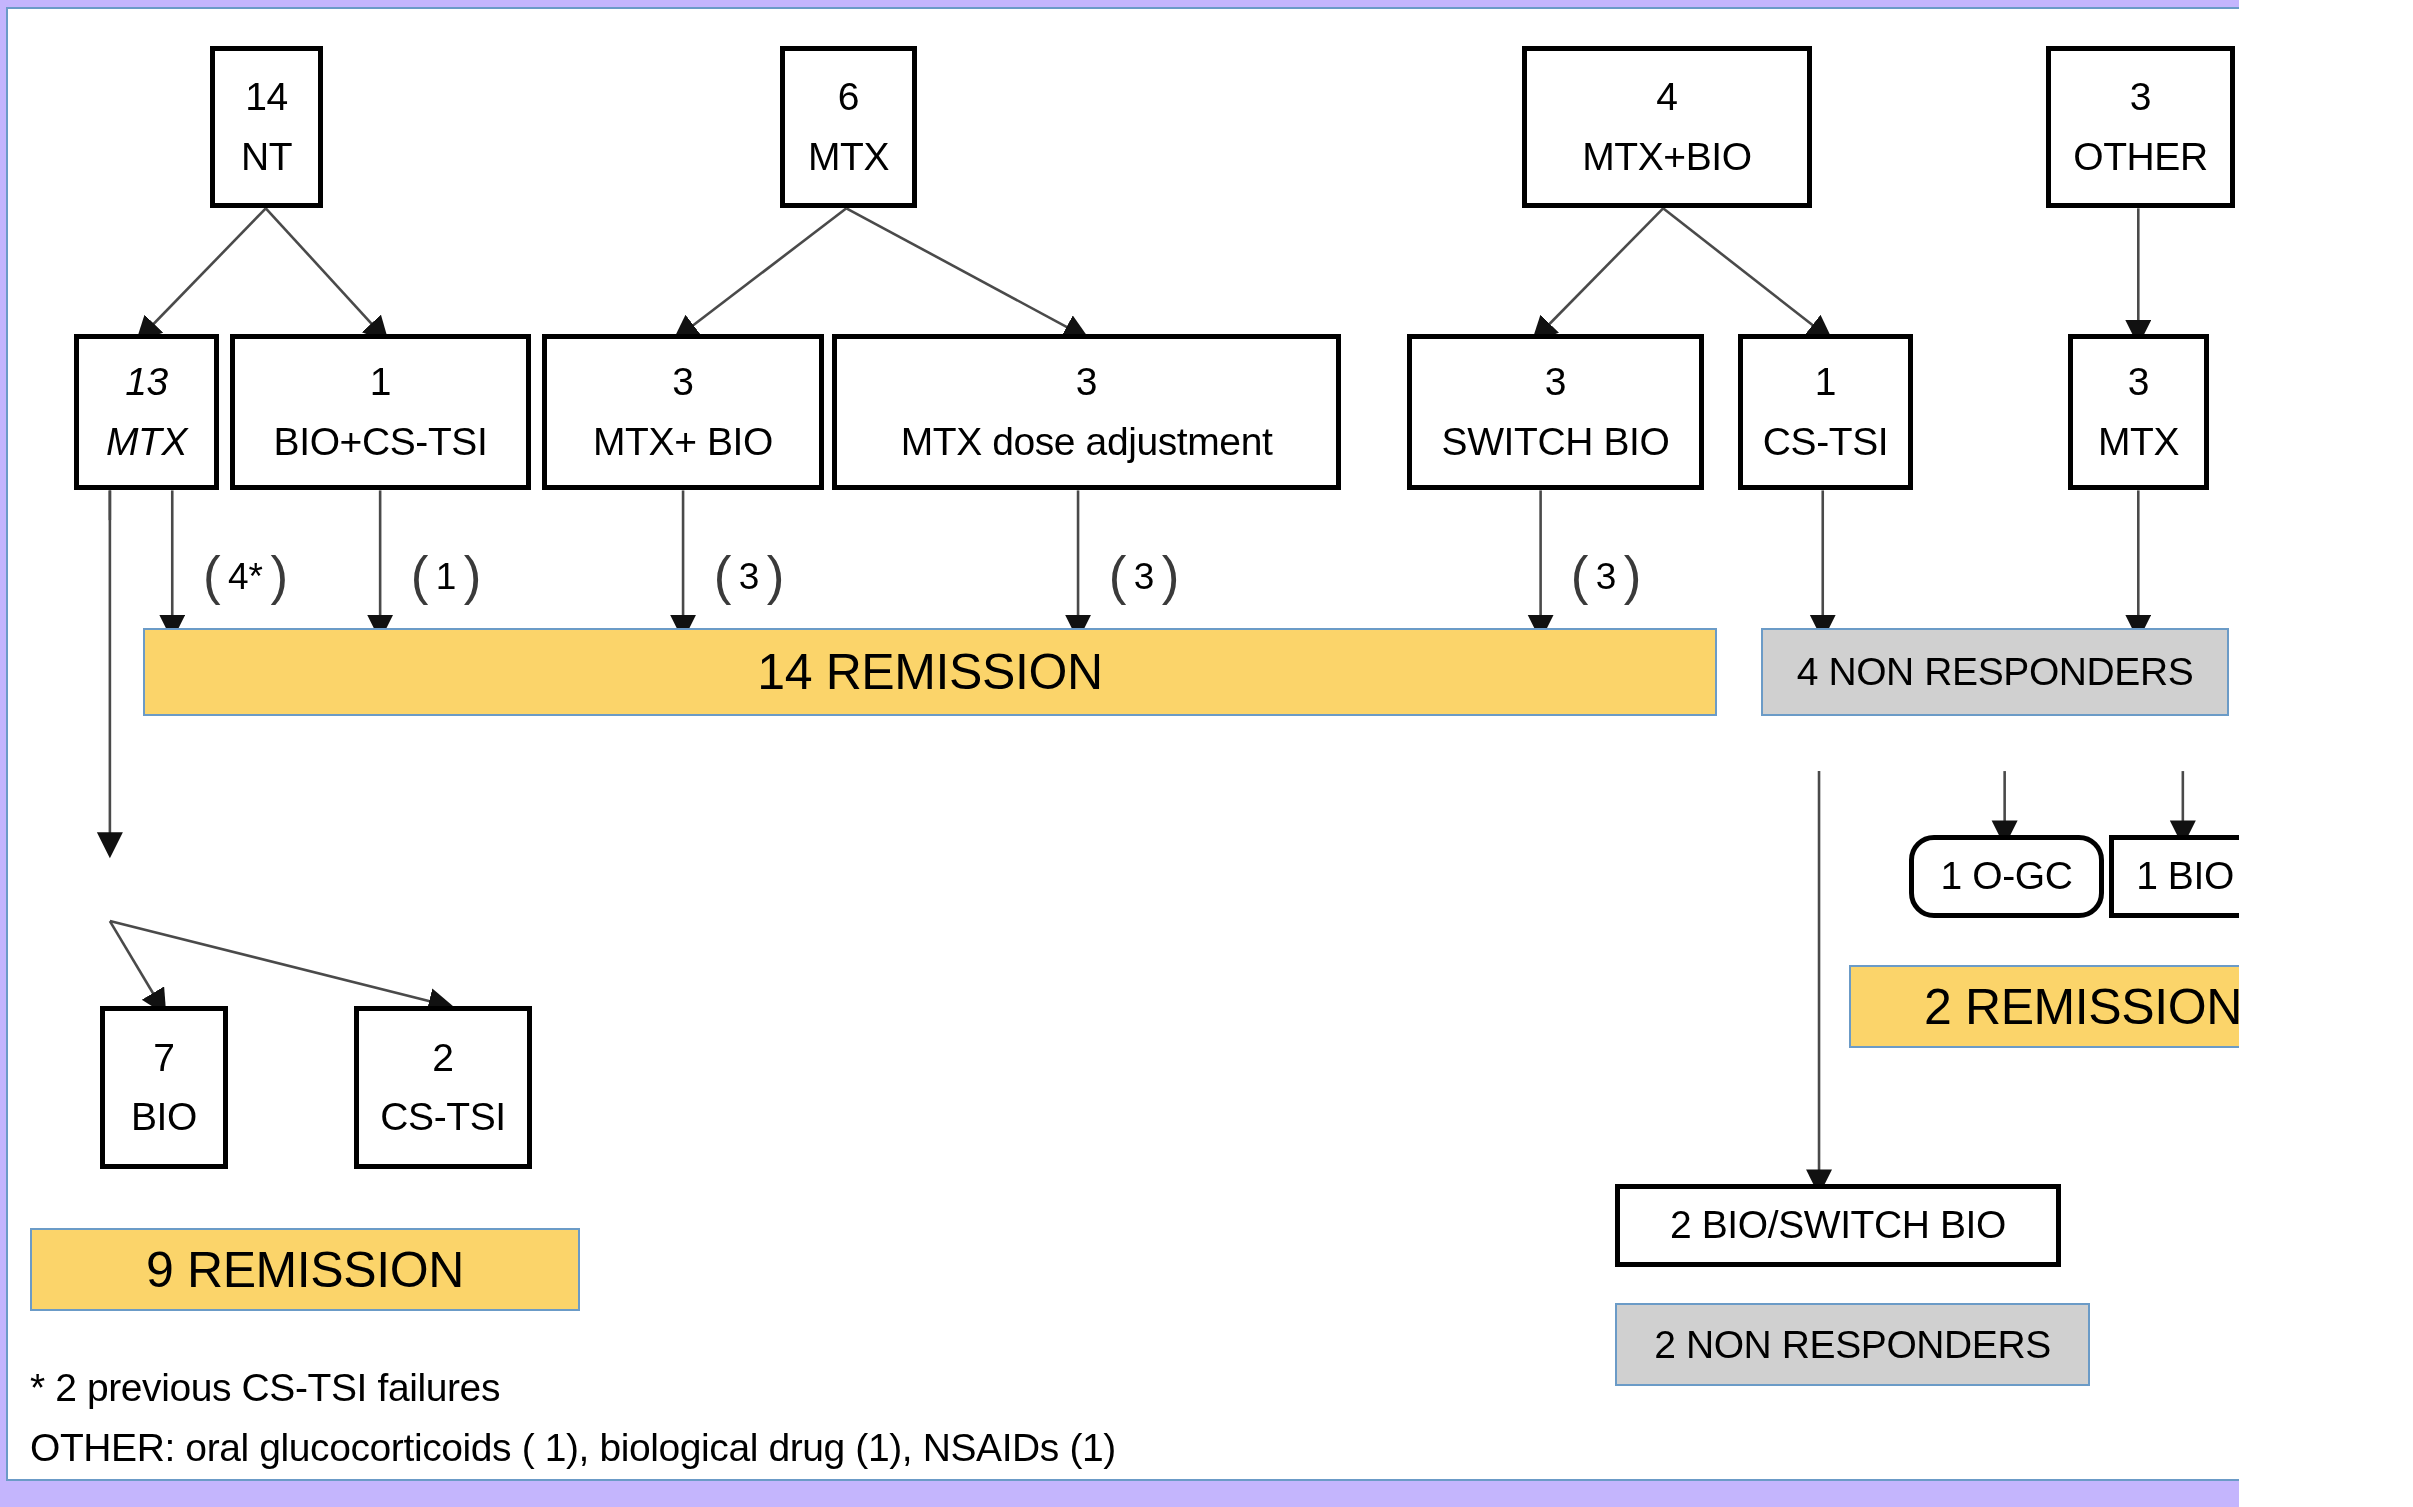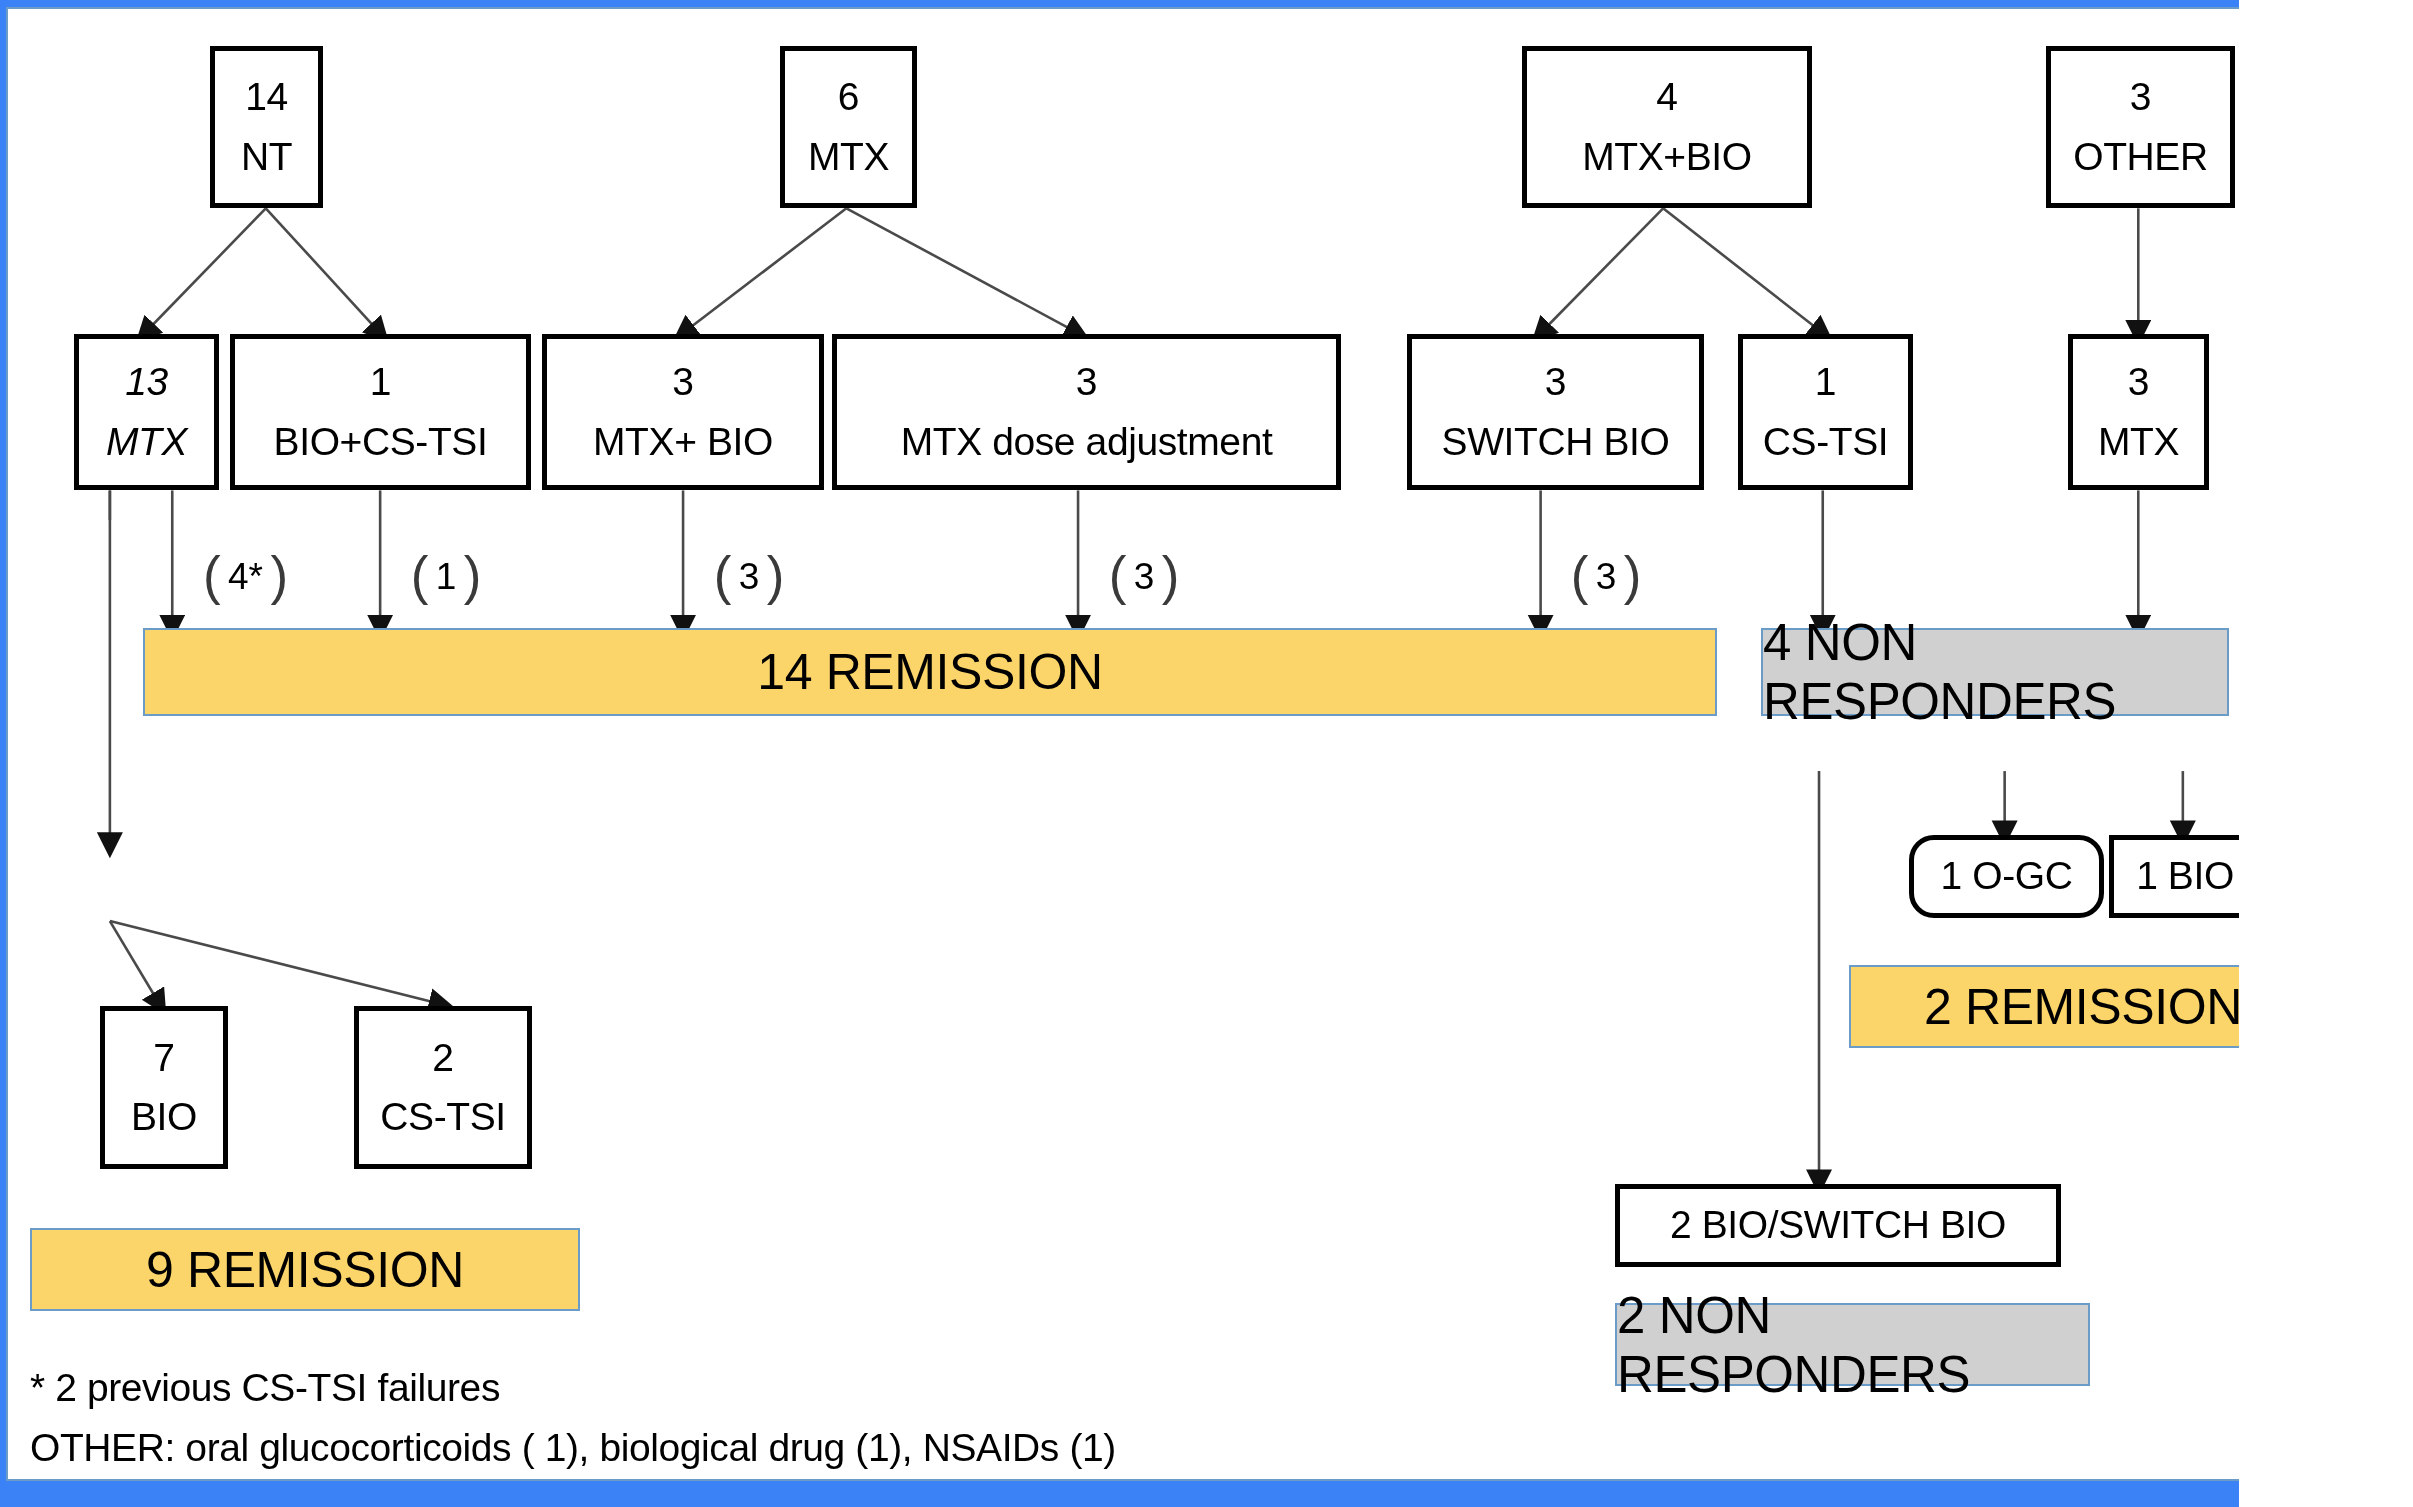--- a/index.html
+++ b/index.html
@@ -1,20 +1,20 @@
 <!DOCTYPE html>
 <html style="font-size:12px"><head>
 <meta charset="utf-8">
 <style>
   html,body{margin:0;padding:0;background:#ffffff;}
   body{font-family:"Liberation Sans", sans-serif;}
   #stage{
     position:relative;
     width:2239px;height:1508px;
-    background:#3b82f6;
+    background:#c4b5fd;
     overflow:hidden;
   }
   #frame{
     position:absolute;left:6px;top:7.4px;
     width:2396px;height:1474px;
     border:2.2px solid #6b9bc7;
     box-sizing:border-box;
     background:#ffffff;
   }
   
@@ -48,21 +48,21 @@
     font-size:50px;color:#000000;letter-spacing:-0.4px;
     z-index:5;
   }
   
   .bar-nonresp{
     position:absolute;
     box-sizing:border-box;
     background:#d0d0d0;
     border:2.2px solid #6b9bc7;
     display:flex;align-items:center;justify-content:center;
-    font-size:51px;color:#000000;letter-spacing:-0.4px;
+    font-size:39px;color:#000000;letter-spacing:-0.4px;
     z-index:5;
   }
   
   .brk{
     position:absolute;
     font-size:37px;color:#000;
     display:flex;align-items:center;justify-content:center;
     z-index:6;
     white-space:nowrap;
   }

